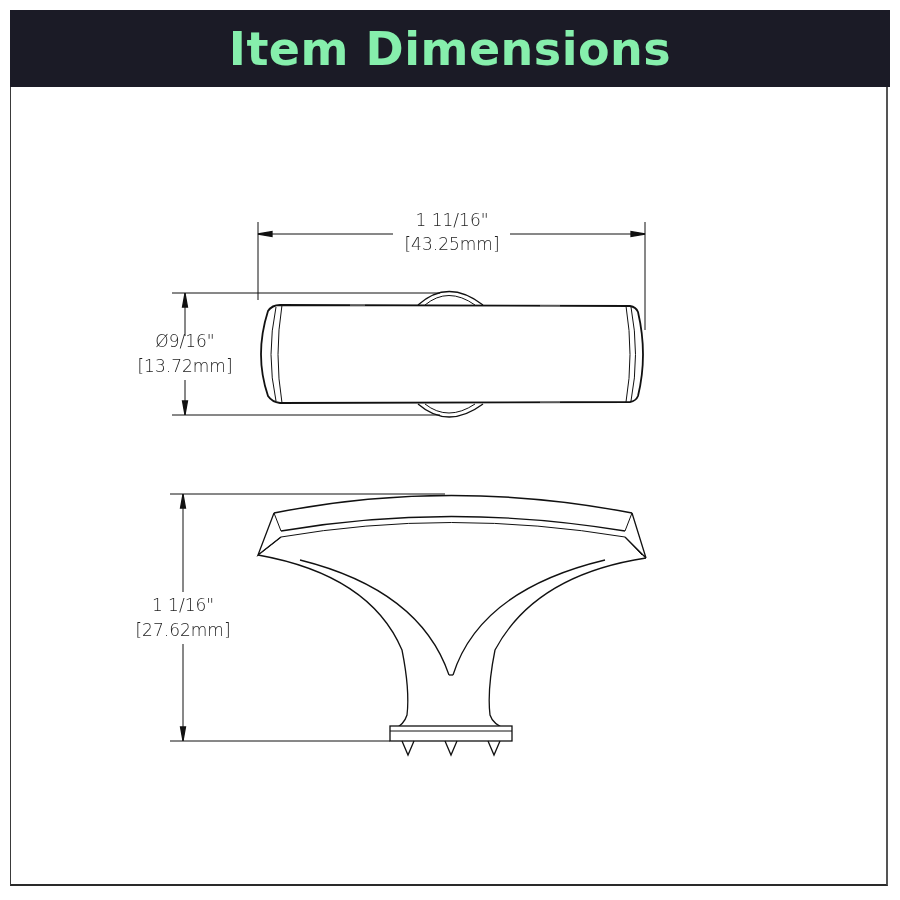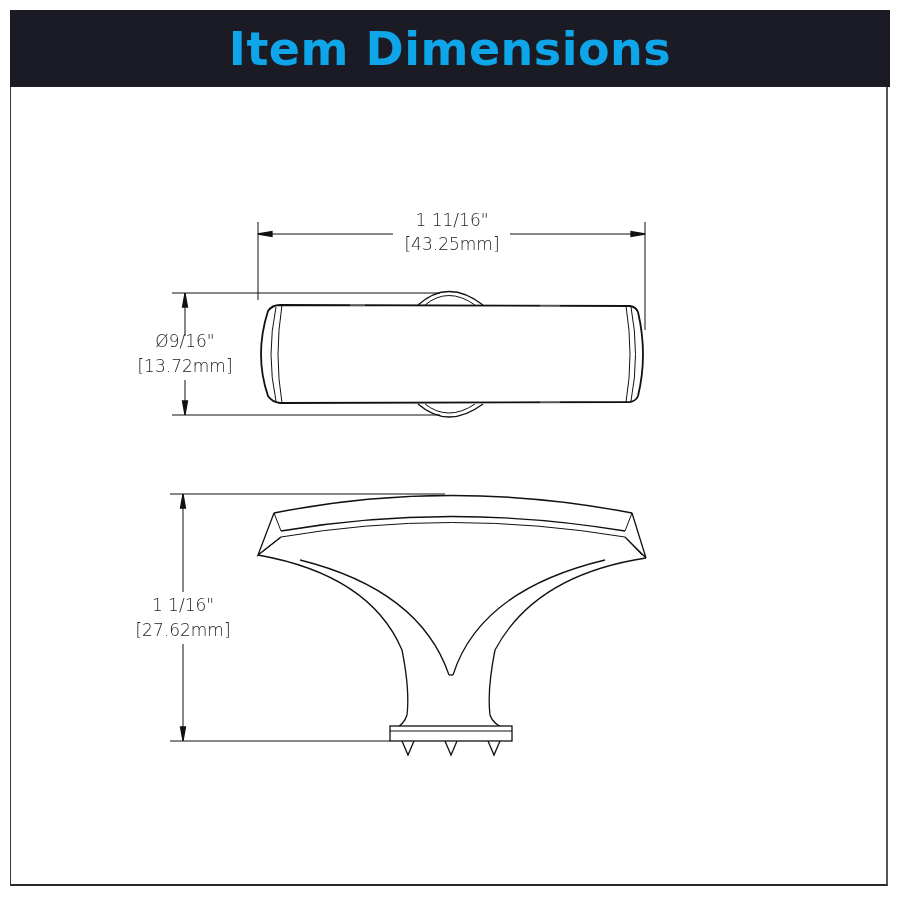--- a/index.html
+++ b/index.html
@@ -7,21 +7,21 @@
     .frame {
       position: absolute; left: 10px; top: 10px; width: 878px; height: 876px;
       border: 1px solid #3a3a3a; border-bottom: 2px solid #2a2a2a; border-right: 2px solid #555;
       box-sizing: border-box; background: #fff;
     }
     .header {
       position: absolute; left: 10px; top: 10px; width: 880px; height: 77px;
       background: #1b1b26; display: flex; align-items: center; justify-content: center;
     }
     .header-title {
-      color: #0ea5e9; font-family: "DejaVu Sans", sans-serif; font-weight: bold;
+      color: #86efac; font-family: "DejaVu Sans", sans-serif; font-weight: bold;
       font-size: 46px; letter-spacing: 0.5px; line-height: 1;
     }
     svg.drawing { position: absolute; left: 0; top: 0; }
     .dimtext { font-family: "DejaVu Sans", sans-serif; font-size: 17px; fill: #222; font-weight: 300; }
   </style>
 </head>
 <body>
 
 <div class="frame"></div>
 

